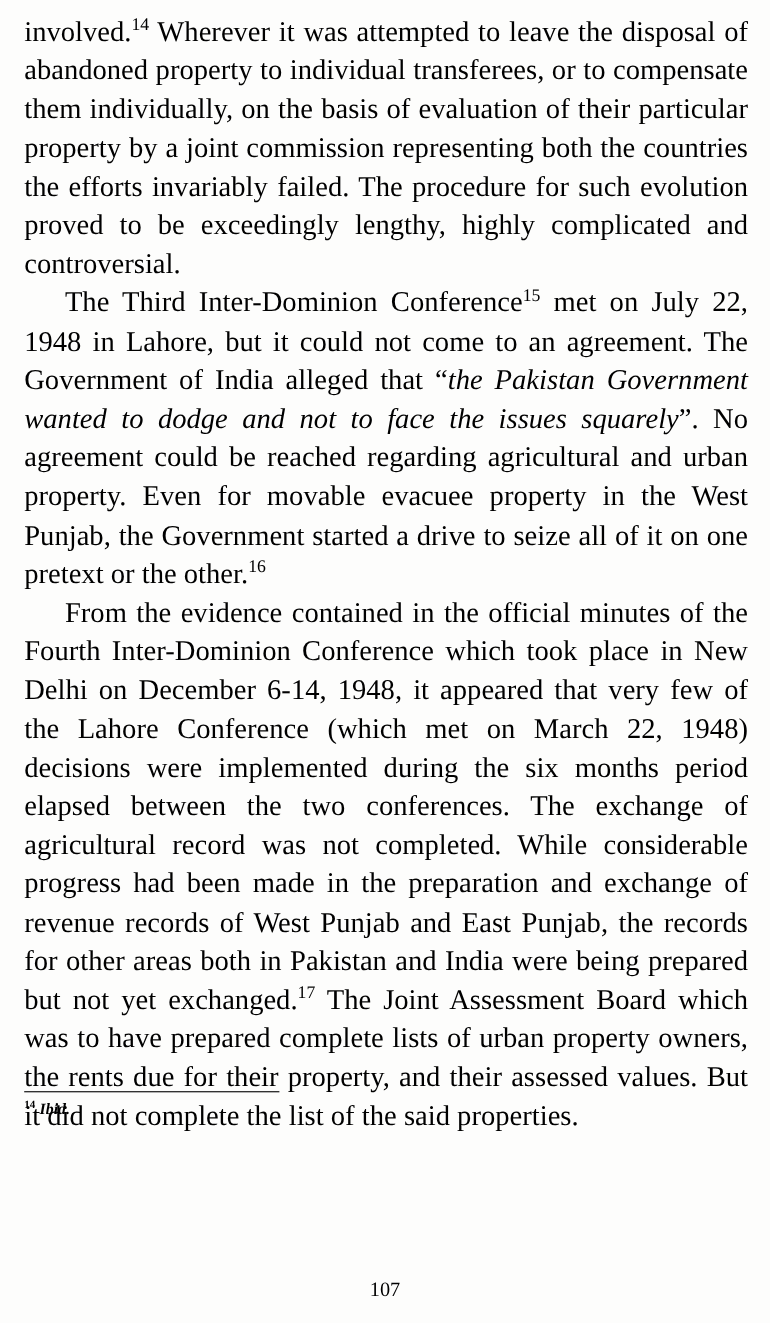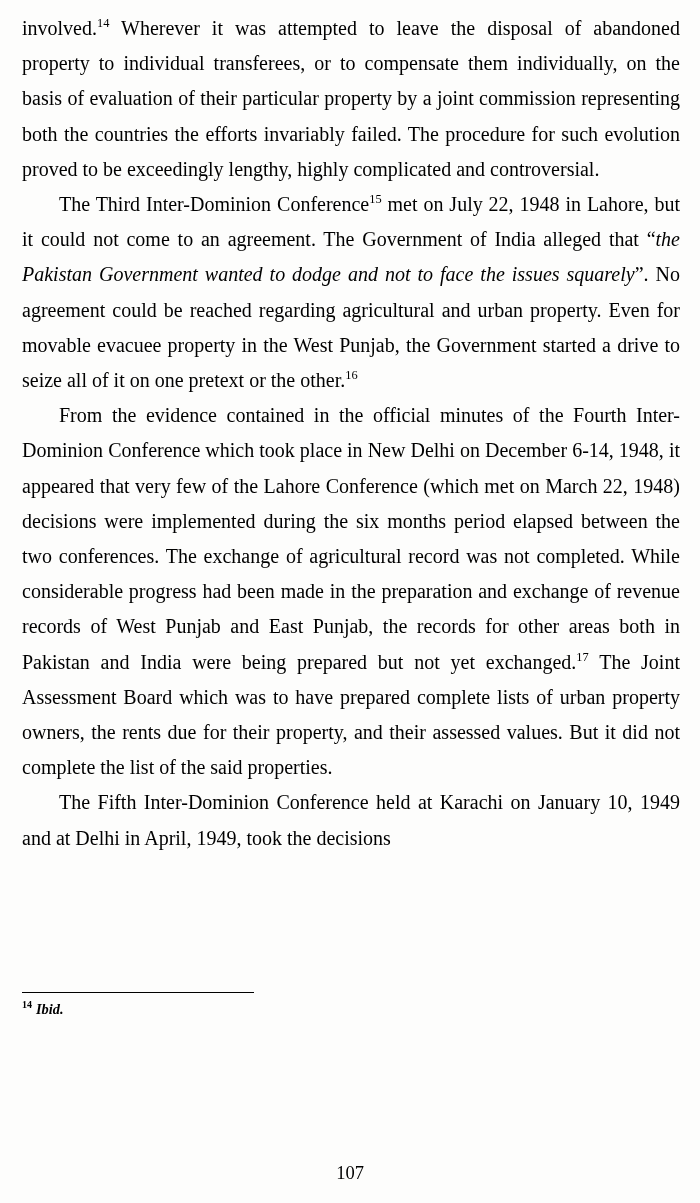--- a/index.html
+++ b/index.html
@@ -23,21 +23,21 @@
     padding: 0;
   }
   .body-text {
     position: absolute;
     top: 11px;
     left: 22px;
     width: 658px;
   }
   .para {
     margin: 0;
-    font-size: 20px;
+    font-size: 26px;
     line-height: 35.2px;
     text-align: justify;
     text-justify: inter-word;
     text-indent: 37px;
     hyphens: none;
     -webkit-hyphens: none;
   }
   .para.first {
     text-indent: 0;
   }
@@ -99,21 +99,20 @@
 </style>
 </head>
 <body>
 
 <div class="page">
 
   <div class="body-text">
     <p class="para first">involved.<sup>14</sup> Wherever it was attempted to leave the disposal of abandoned property to individual transferees, or to compensate them individually, on the basis of evaluation of their particular property by a joint commission representing both the countries the efforts invariably failed. The procedure for such evolution proved to be exceedingly lengthy, highly complicated and controversial.</p>
     <p class="para">The Third Inter-Dominion Conference<sup>15</sup> met on July 22, 1948 in Lahore, but it could not come to an agreement. The Government of India alleged that “<i>the Pakistan Government wanted to dodge and not to face the issues squarely</i>”. No agreement could be reached regarding agricultural and urban property. Even for movable evacuee property in the West Punjab, the Government started a drive to seize all of it on one pretext or the other.<sup>16</sup></p>
     <p class="para">From the evidence contained in the official minutes of the Fourth Inter-Dominion Conference which took place in New Delhi on December 6-14, 1948, it appeared that very few of the Lahore Conference (which met on March 22, 1948) decisions were implemented during the six months period elapsed between the two conferences. The exchange of agricultural record was not completed. While considerable progress had been made in the preparation and exchange of revenue records of West Punjab and East Punjab, the records for other areas both in Pakistan and India were being prepared but not yet exchanged.<sup>17</sup> The Joint Assessment Board which was to have prepared complete lists of urban property owners, the rents due for their property, and their assessed values. But it did not complete the list of the said properties.</p>
-    <p class="para">The Fifth Inter-Dominion Conference held at Karachi on January 10, 1949 and at Delhi in April, 1949, took the decisions</p>
   </div>
 
   <div class="footnote-rule"></div>
 
   <div class="footnotes">
     <p class="fn"><span class="fn-num">14</span><span class="fn-sp"></span><i>Ibid.</i></p>
   </div>
 
   <div class="page-number">107</div>
 

